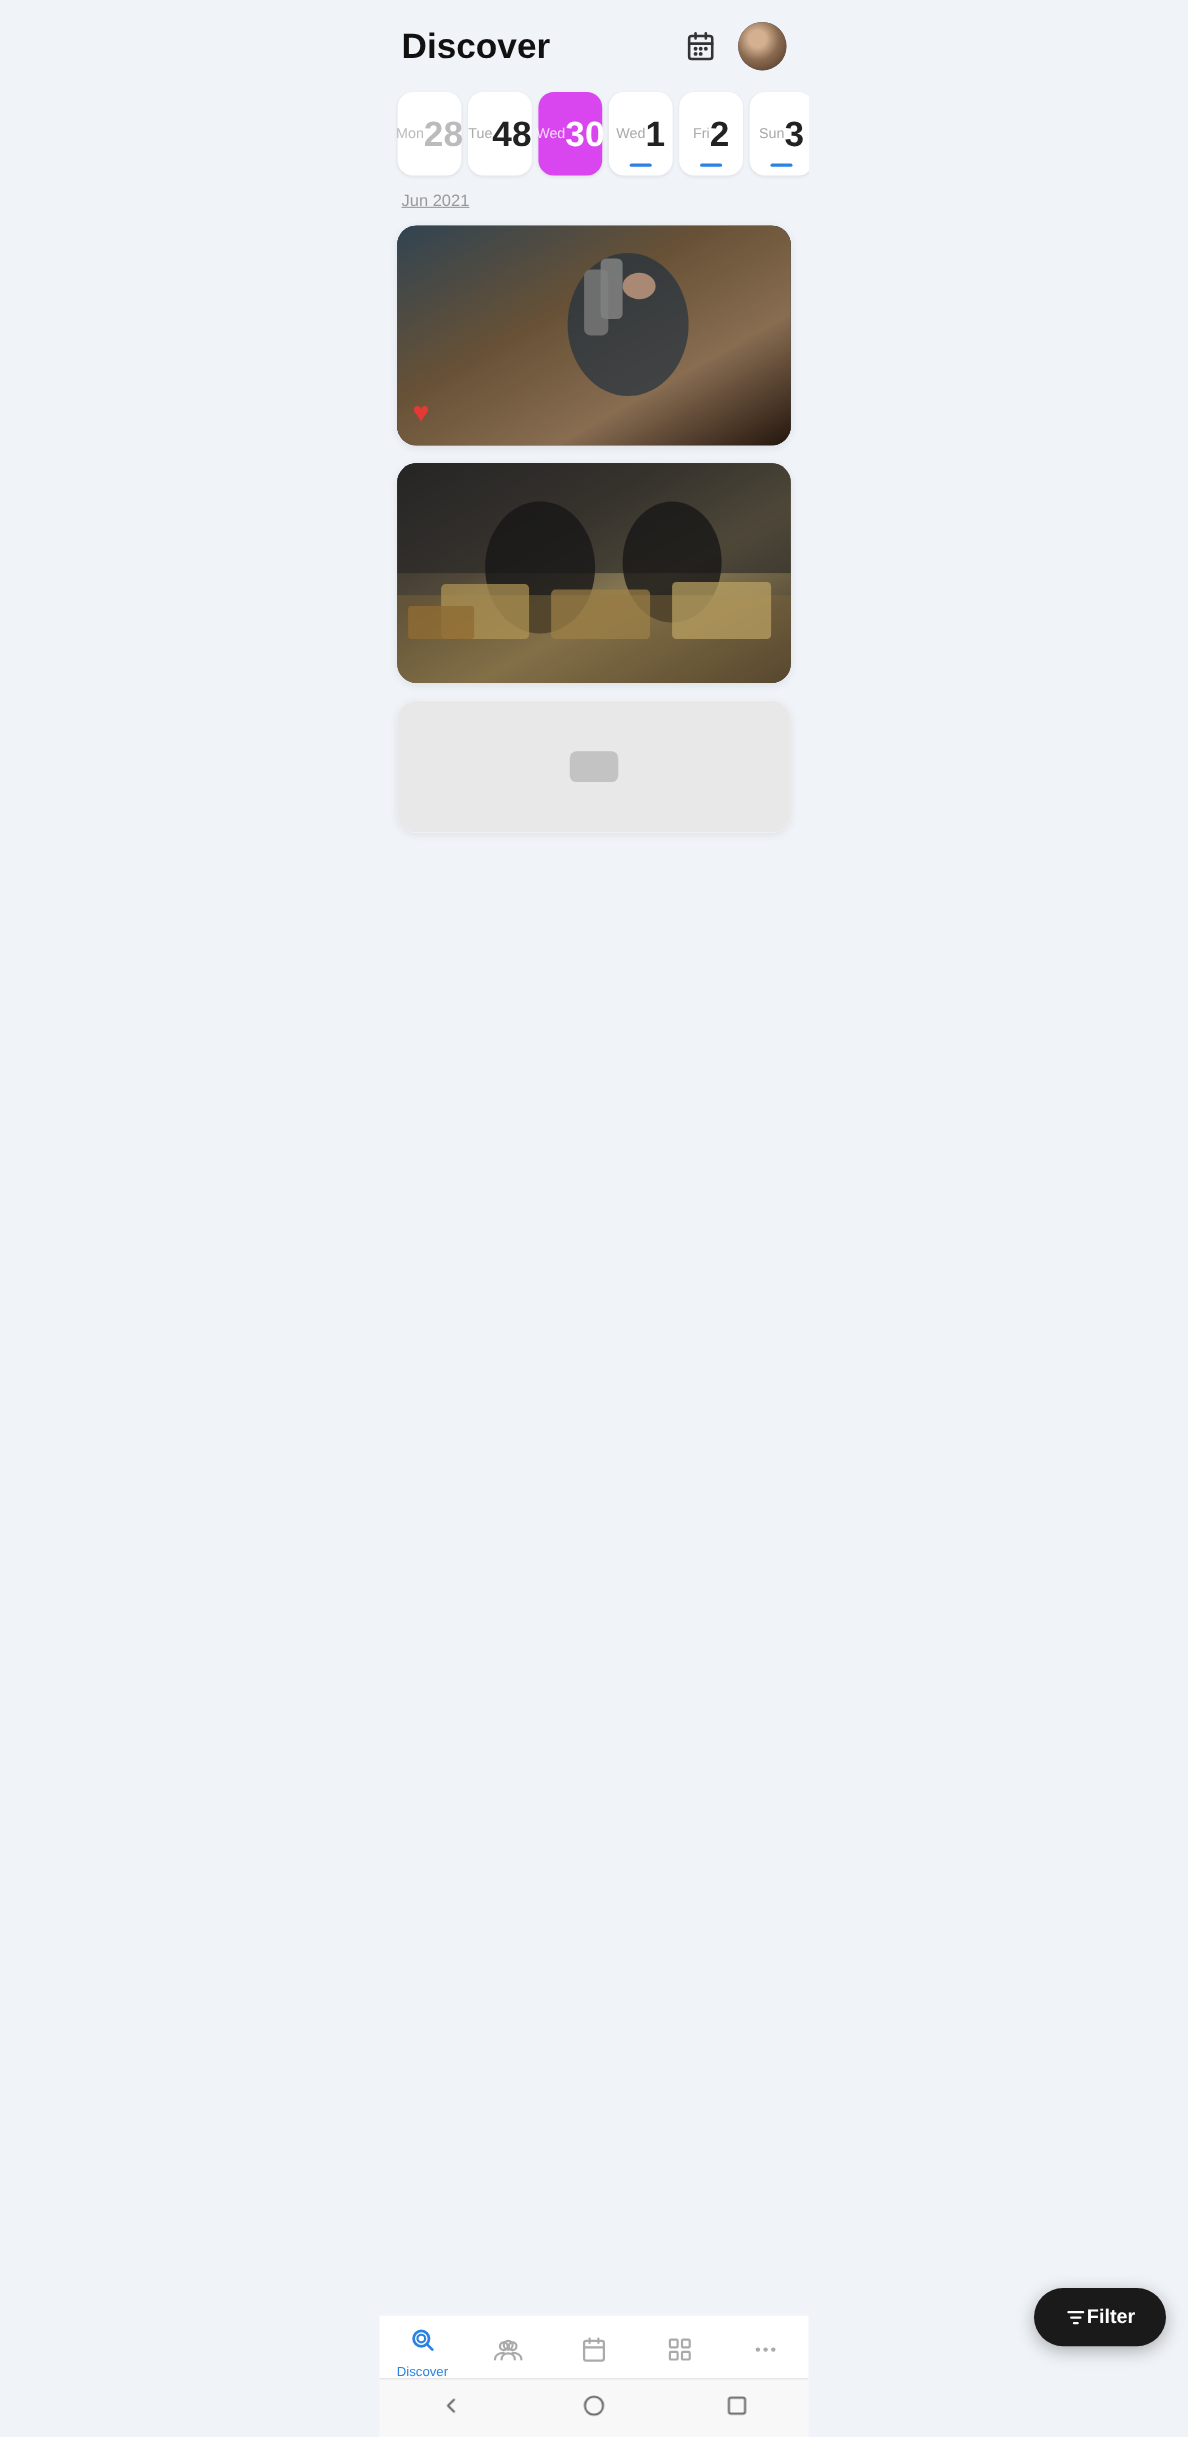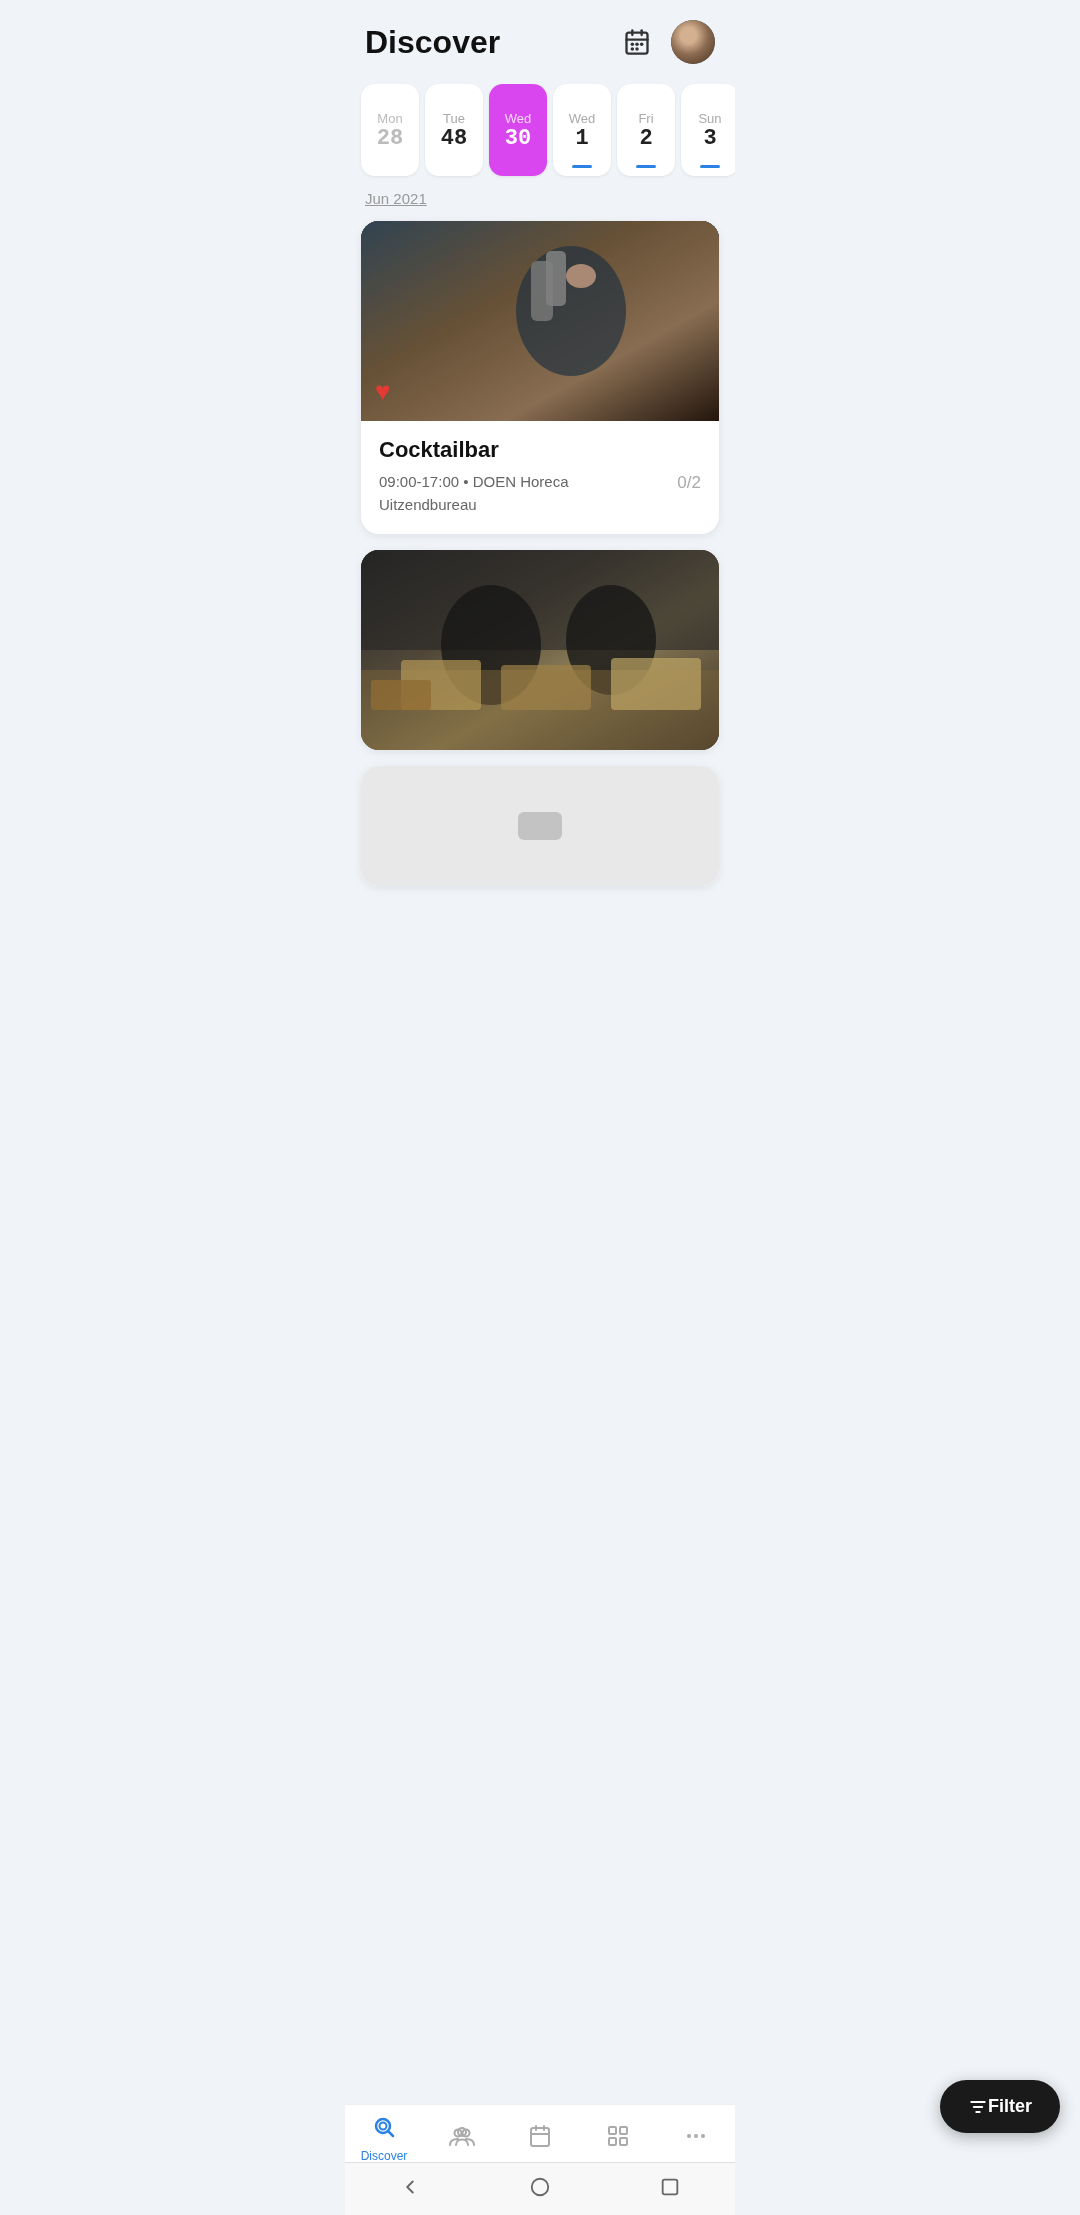--- a/index.html
+++ b/index.html
@@ -67,25 +67,25 @@
       gap: 6px;
       padding: 10px 16px;
       background: #f0f4f8;
       overflow-x: auto;
       scrollbar-width: none;
     }
     .date-picker::-webkit-scrollbar { display: none; }
 
     .date-item {
       display: flex;
-      flex-direction: column;
+      flex-direction: row;
       align-items: center;
       justify-content: center;
       width: 58px;
-      height: 92px;
+      height: 76px;
       border-radius: 14px;
       background: #fff;
       cursor: pointer;
       flex-shrink: 0;
       position: relative;
       box-shadow: 0 1px 3px rgba(0,0,0,0.08);
     }
 
     .date-item.active {
       background: #d946ef;
@@ -109,25 +109,24 @@
       font-size: 13px;
       color: #aaa;
       margin-bottom: 2px;
     }
 
     .date-item.active .date-day-name {
       color: rgba(255,255,255,0.8);
     }
 
     .date-day-num {
-      font-size: 22px;
+      font-size: 32px;
       font-weight: 600;
       color: #222;
       line-height: 1;
-      font-family: Liberation Mono, monospace;
     }
 
     .date-item.active .date-day-num {
       color: #fff;
     }
 
     .date-item.muted .date-day-name,
     .date-item.muted .date-day-num {
       color: #bbb;
     }
@@ -404,27 +403,20 @@
           <rect x="170" y="40" width="22" height="60" rx="6" fill="#888" opacity="0.9"></rect>
           <rect x="185" y="30" width="20" height="55" rx="5" fill="#999" opacity="0.85"></rect>
 
           <ellipse cx="220" cy="55" rx="15" ry="12" fill="#e8b898" opacity="0.8"></ellipse>
 
           <rect width="358" height="200" fill="rgba(0,0,0,0.15)"></rect>
         </svg>
       </div>
       <span class="heart-icon">♥</span>
     </div>
-    <div class="card-body">
-      <div class="card-title">Cocktailbar</div>
-      <div class="card-meta-row">
-        <div class="card-meta-text"><span>09:00-17:00</span> • <span>DOEN Horeca<br>Uitzendbureau</span></div>
-        <div class="card-count">0/2</div>
-      </div>
-    </div>
   </div>
 
   <div class="card">
     <div class="card-image">
       <div class="kitchen-scene">
         <svg width="100%" height="100%" viewBox="0 0 358 200" preserveAspectRatio="xMidYMid slice" style="position:absolute;top:0;left:0;">
           <defs>
             <linearGradient id="kitchenGrad" x1="0" y1="0" x2="1" y2="1">
               <stop offset="0%" stop-color="#2a2a2a"></stop>
               <stop offset="35%" stop-color="#5a5040"></stop>

